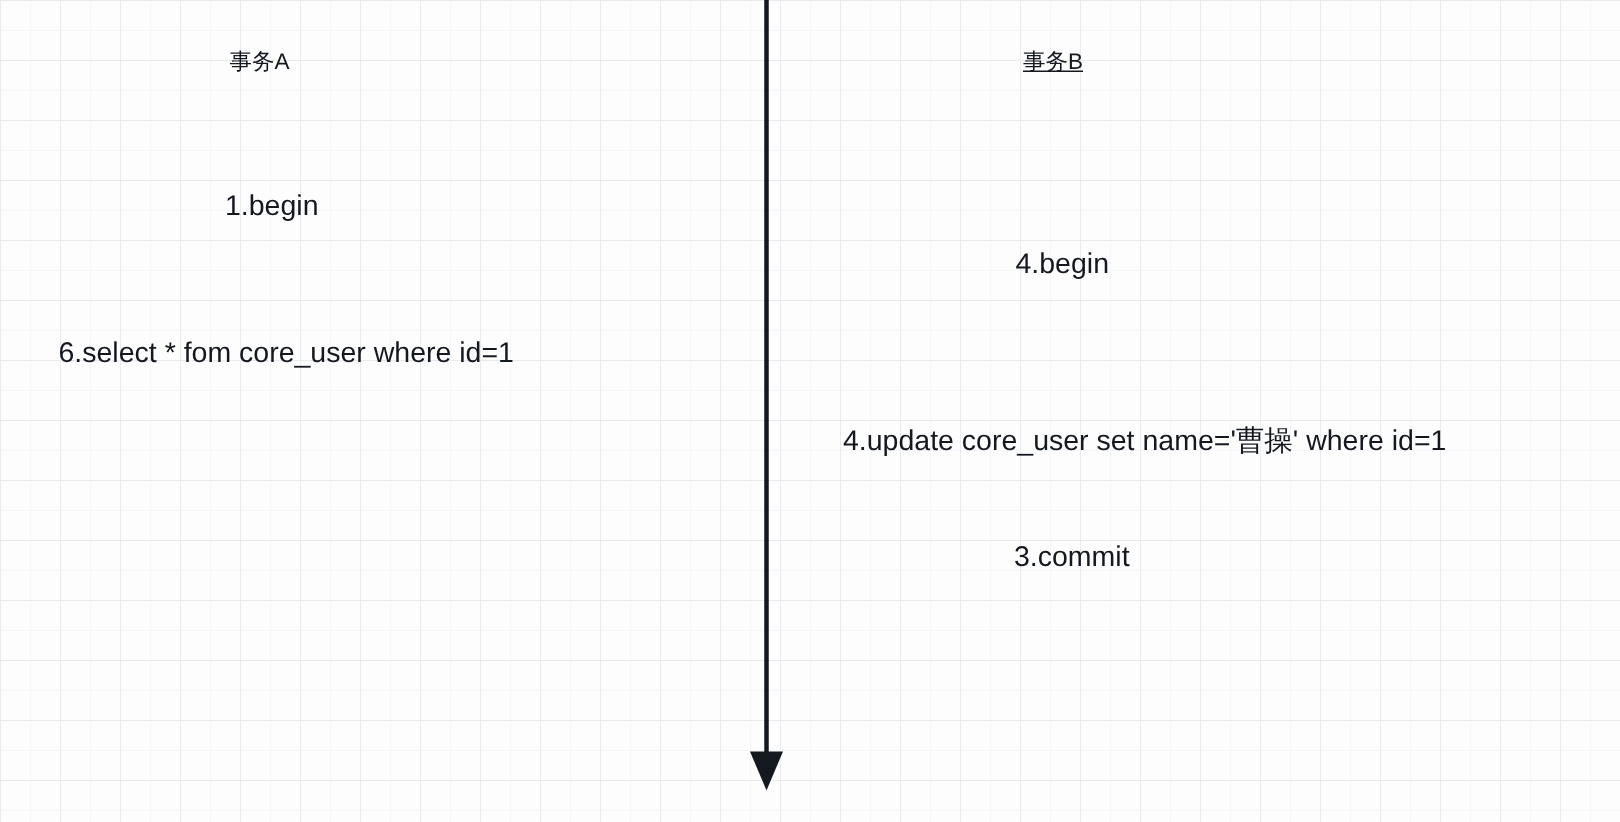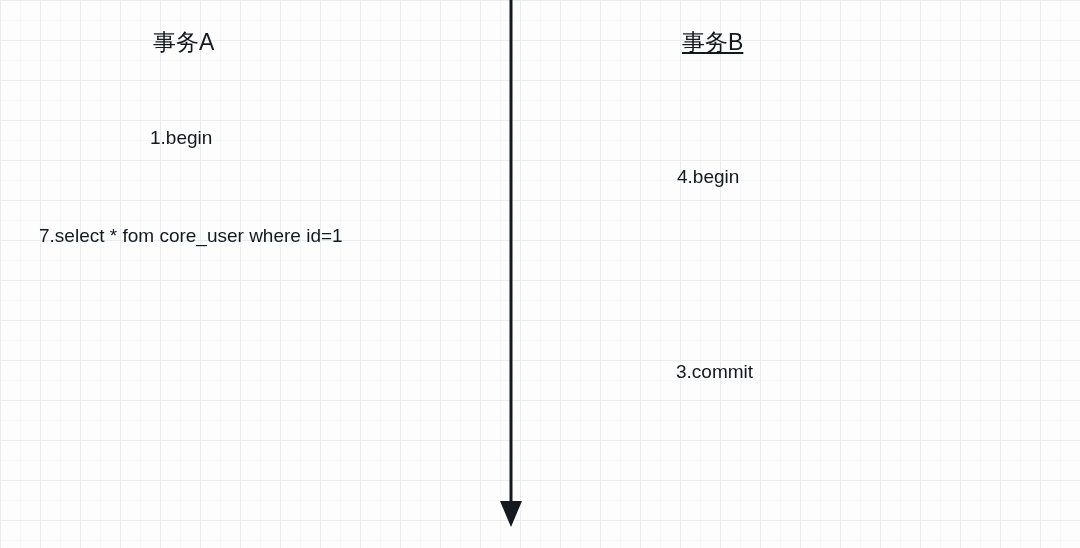--- a/index.html
+++ b/index.html
@@ -26,21 +26,21 @@
     position: absolute;
     color: #14181f;
     font-size: 19px;
     line-height: 24px;
     white-space: nowrap;
     margin-top: 38px;
   }
   .lane-title {
     position: absolute;
     color: #14181f;
-    font-size: 23px;
+    font-size: 15px;
     line-height: 24px;
     white-space: nowrap;
   }
   .timeline-arrow {
     position: absolute;
     left: 0;
     top: 0;
     width: 1080px;
     height: 548px;
     pointer-events: none;
@@ -48,27 +48,28 @@
 </style>
 </head>
 <body>
 
 <div id="canvas">
 
   <div class="lane-title" style="left:153px; top:30px;">事务A</div>
 
   <div class="note" style="left:150px; top:88px;">1.begin</div>
 
-  <div class="note" style="left:39px; top:186px;">7.select * fom core_user where id=1</div>
+  <div class="note" style="left:39px; top:186px;">6.select * fom core_user where id=1</div>
 
 
   <div class="lane-title" style="left:682px; top:30px;text-decoration:underline;">事务B</div>
 
   <div class="note" style="left:677px; top:127px;">4.begin</div>
 
+  <div class="note" style="left:562px; top:245px;">4.update core_user set name='曹操' where id=1</div>
 
   <div class="note" style="left:676px; top:322px;">3.commit</div>
 
   <svg class="timeline-arrow" viewBox="0 0 1080 548">
     <line id="axis-line" x1="511" y1="0" x2="511" y2="505" stroke="#14181f" stroke-width="3"></line>
     <polygon id="axis-head" points="500,501 522,501 511,527" fill="#14181f"></polygon>
   </svg>
 
 </div>
 

